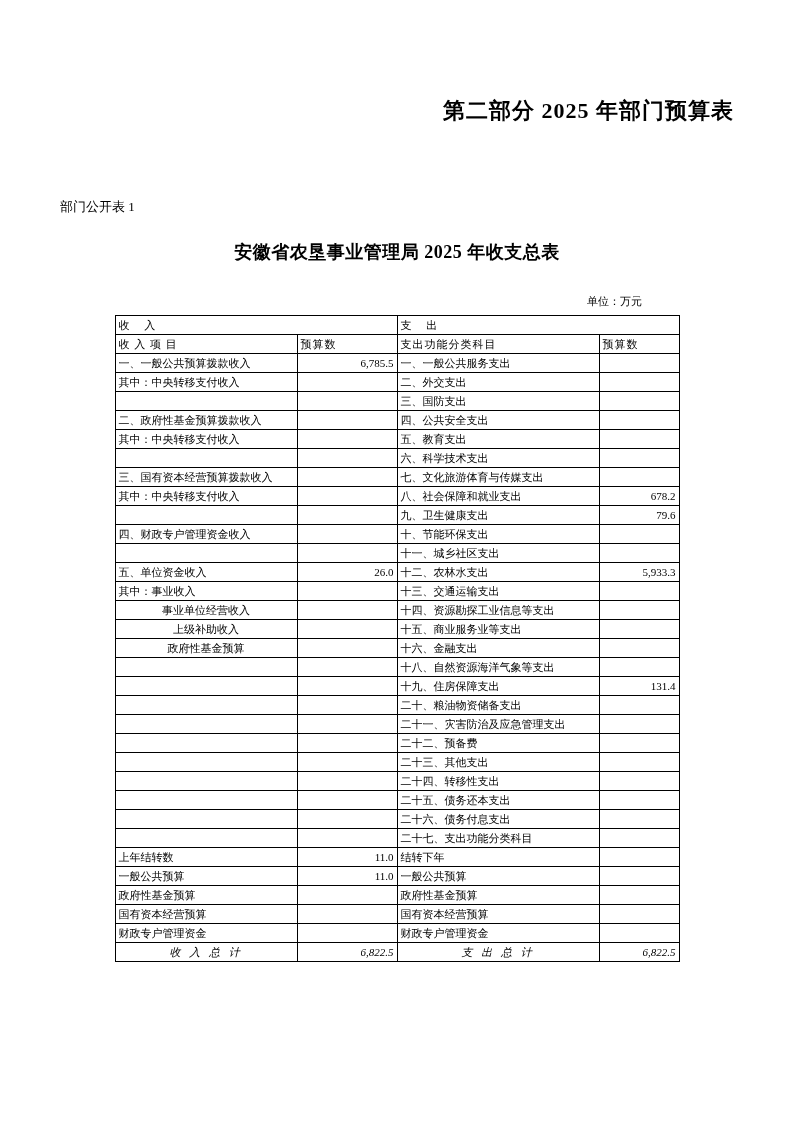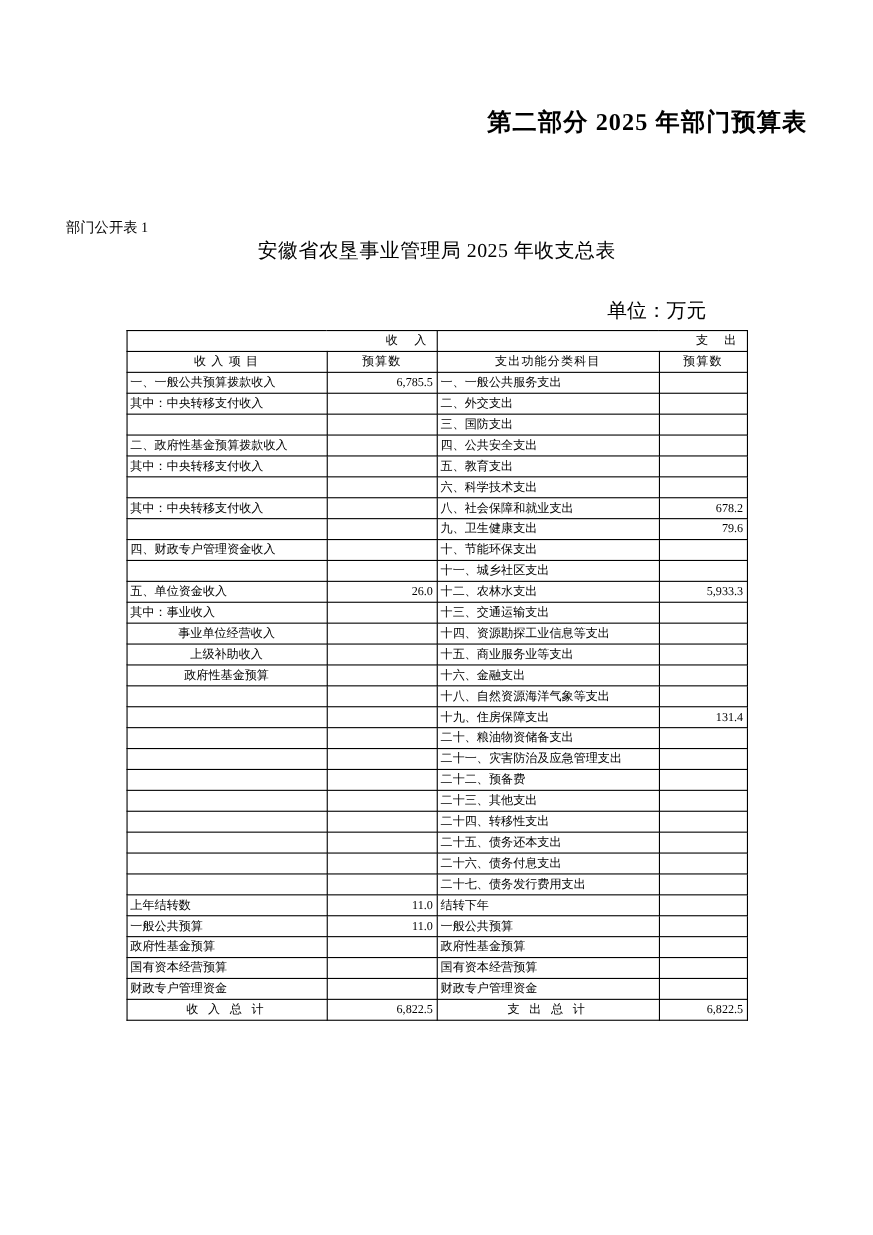--- a/index.html
+++ b/index.html
@@ -31,26 +31,27 @@
   }
   .doc-label {
     text-align: left;
     font-size: 13px;
     margin-top: 72px;
     padding-right: 125px;
   }
   .table-title {
     text-align: center;
     font-size: 18px;
-    font-weight: normal;
+    font-weight: bold;
+    margin-top: 24px;
     letter-spacing: 0.5px;
   }
   .unit-line {
     text-align: right;
-    font-size: 18px;
+    font-size: 11px;
     margin-top: 30px;
     padding-right: 92px;
   }
   table.budget {
     border-collapse: collapse;
     width: 564px;
     margin: 6px auto 0 auto;
     table-layout: fixed;
   }
   table.budget td, table.budget th {
@@ -62,27 +63,27 @@
     font-weight: normal;
     vertical-align: middle;
     white-space: nowrap;
     overflow: hidden;
   }
   .col-a { width: 182px; }
   .col-b { width: 100px; }
   .col-c { width: 202px; }
   .col-d { width: 80px; }
   .hdr-group {
-    text-align: right;
+    text-align: left;
     font-size: 12px;
     letter-spacing: 6px;
     height: 21px;
   }
   .hdr-sub {
-    text-align: center;
+    text-align: left;
     font-size: 11.5px;
     height: 20px;
     letter-spacing: 1px;
   }
   .num {
     text-align: right;
     padding-right: 5px;
   }
   .lvl0 { padding-left: 4px; }
   .lvl1 { padding-left: 26px; }
@@ -90,21 +91,21 @@
   .bold { font-weight: bold; }
   .ctr-spaced {
     text-align: center;
     letter-spacing: 3px;
   }
   .total-row td {
     font-weight: bold;
     font-size: 12px;
     height: 20px;
   }
-  .thick-top td { border-top: 1.6px solid #000; }
+  .thick-top td { border-top: 1.6px solid #000; font-style: italic; }
 </style>
 </head>
 <body>
 
 <div class="page">
 
   <div class="part-title">第二部分 2025 年部门预算表</div>
 
   <div class="doc-label">部门公开表 1</div>
 
@@ -162,20 +163,26 @@
           <td class="lvl0">五、教育支出</td>
           <td class="num">&nbsp;</td>
         </tr>
         <tr>
           <td class="lvl0">&nbsp;</td>
           <td class="num">&nbsp;</td>
           <td class="lvl0">六、科学技术支出</td>
           <td class="num">&nbsp;</td>
         </tr>
         <tr>
+          <td class="lvl0">三、国有资本经营预算拨款收入</td>
+          <td class="num">&nbsp;</td>
+          <td class="lvl0">七、文化旅游体育与传媒支出</td>
+          <td class="num">&nbsp;</td>
+        </tr>
+        <tr>
           <td class="lvl1">其中：中央转移支付收入</td>
           <td class="num">&nbsp;</td>
           <td class="lvl0">八、社会保障和就业支出</td>
           <td class="num">678.2</td>
         </tr>
         <tr>
           <td class="lvl0">&nbsp;</td>
           <td class="num">&nbsp;</td>
           <td class="lvl0">九、卫生健康支出</td>
           <td class="num">79.6</td>
@@ -272,21 +279,21 @@
         </tr>
         <tr>
           <td class="lvl0">&nbsp;</td>
           <td class="num">&nbsp;</td>
           <td class="lvl0">二十六、债务付息支出</td>
           <td class="num">&nbsp;</td>
         </tr>
         <tr>
           <td class="lvl0">&nbsp;</td>
           <td class="num">&nbsp;</td>
-          <td class="lvl0">二十七、债务发行费用支出</td>
+          <td class="lvl0">二十七、支出功能分类科目</td>
           <td class="num">&nbsp;</td>
         </tr>
         <tr>
           <td class="lvl0">上年结转数</td>
           <td class="num">11.0</td>
           <td class="lvl0">结转下年</td>
           <td class="num">&nbsp;</td>
         </tr>
         <tr>
           <td class="lvl1">一般公共预算</td>

